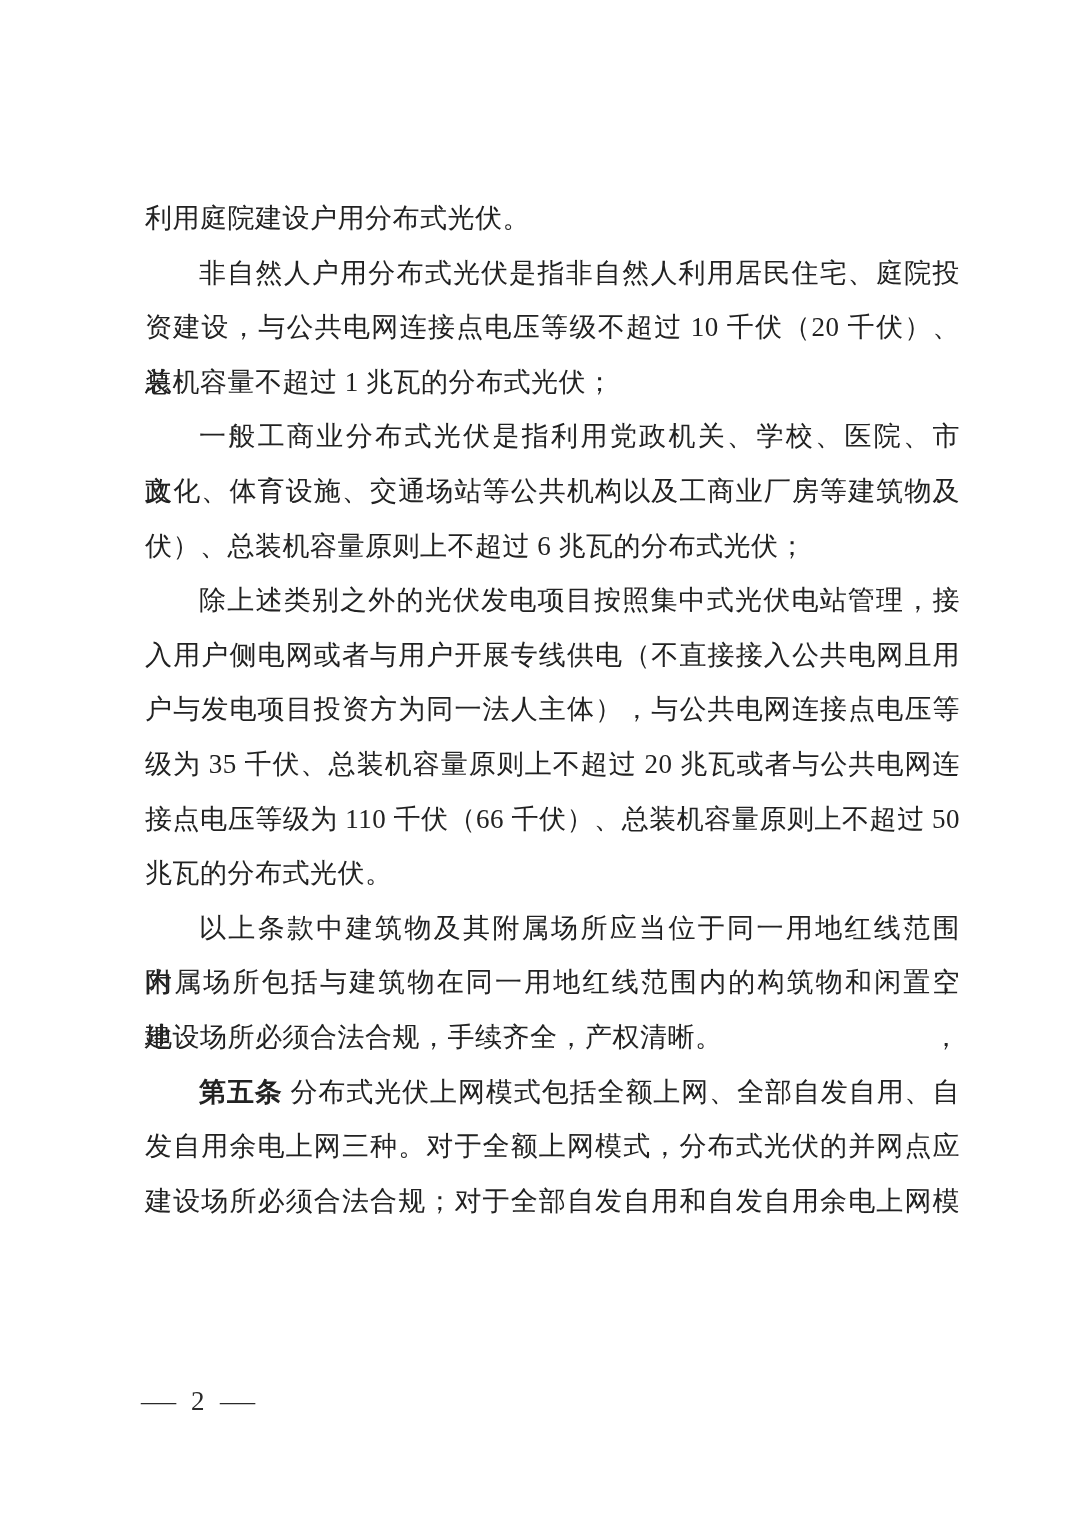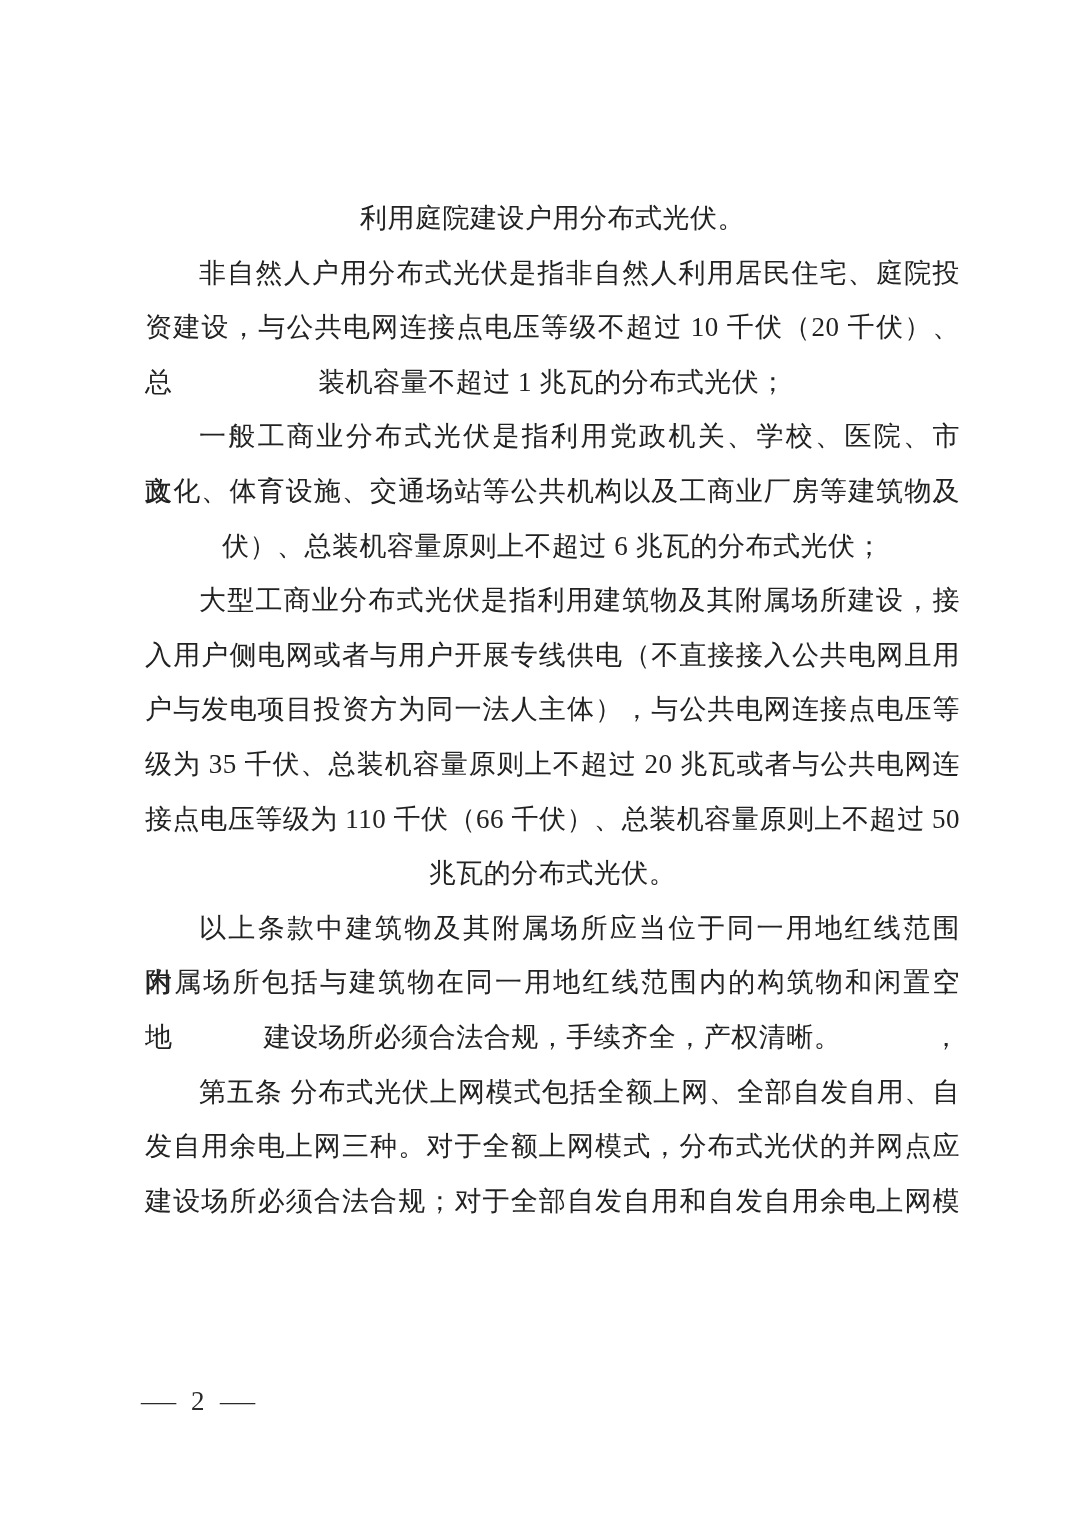--- a/index.html
+++ b/index.html
@@ -38,27 +38,27 @@
     white-space: normal;
     overflow: visible;
   }
   
   .line.justify {
     text-align: justify;
     text-align-last: justify;
   }
   
   .line.last {
-    text-align: center;
+    text-align: left;
   }
   .line.indent {
     text-indent: 54px;
   }
   .bold {
-    font-weight: normal;
+    font-weight: bold;
   }
   .footer {
     position: absolute;
     left: 145px;
     top: 1381px;
     font-size: 27px;
     line-height: 40px;
     color: #2a2a2a;
     display: flex;
     align-items: center;
@@ -84,21 +84,21 @@
         <div class="line indent justify">非自然人户用分布式光伏是指非自然人利用居民住宅、庭院投</div>
         <div class="line justify">资建设，与公共电网连接点电压等级不超过 10 千伏（20 千伏）、总</div>
         <div class="line last">装机容量不超过 1 兆瓦的分布式光伏；</div>
       </div>
       <div class="paragraph">
         <div class="line indent justify">一般工商业分布式光伏是指利用党政机关、学校、医院、市政、</div>
         <div class="line justify">文化、体育设施、交通场站等公共机构以及工商业厂房等建筑物及</div>
         <div class="line last">伏）、总装机容量原则上不超过 6 兆瓦的分布式光伏；</div>
       </div>
       <div class="paragraph">
-        <div class="line indent justify">大型工商业分布式光伏是指利用建筑物及其附属场所建设，接</div>
+        <div class="line indent justify">除上述类别之外的光伏发电项目按照集中式光伏电站管理，接</div>
         <div class="line justify">入用户侧电网或者与用户开展专线供电（不直接接入公共电网且用</div>
         <div class="line justify">户与发电项目投资方为同一法人主体），与公共电网连接点电压等</div>
         <div class="line justify">级为 35 千伏、总装机容量原则上不超过 20 兆瓦或者与公共电网连</div>
         <div class="line justify">接点电压等级为 110 千伏（66 千伏）、总装机容量原则上不超过 50</div>
         <div class="line last">兆瓦的分布式光伏。</div>
       </div>
       <div class="paragraph">
         <div class="line indent justify">以上条款中建筑物及其附属场所应当位于同一用地红线范围内，</div>
         <div class="line justify">附属场所包括与建筑物在同一用地红线范围内的构筑物和闲置空地，</div>
         <div class="line last">建设场所必须合法合规，手续齐全，产权清晰。</div>

